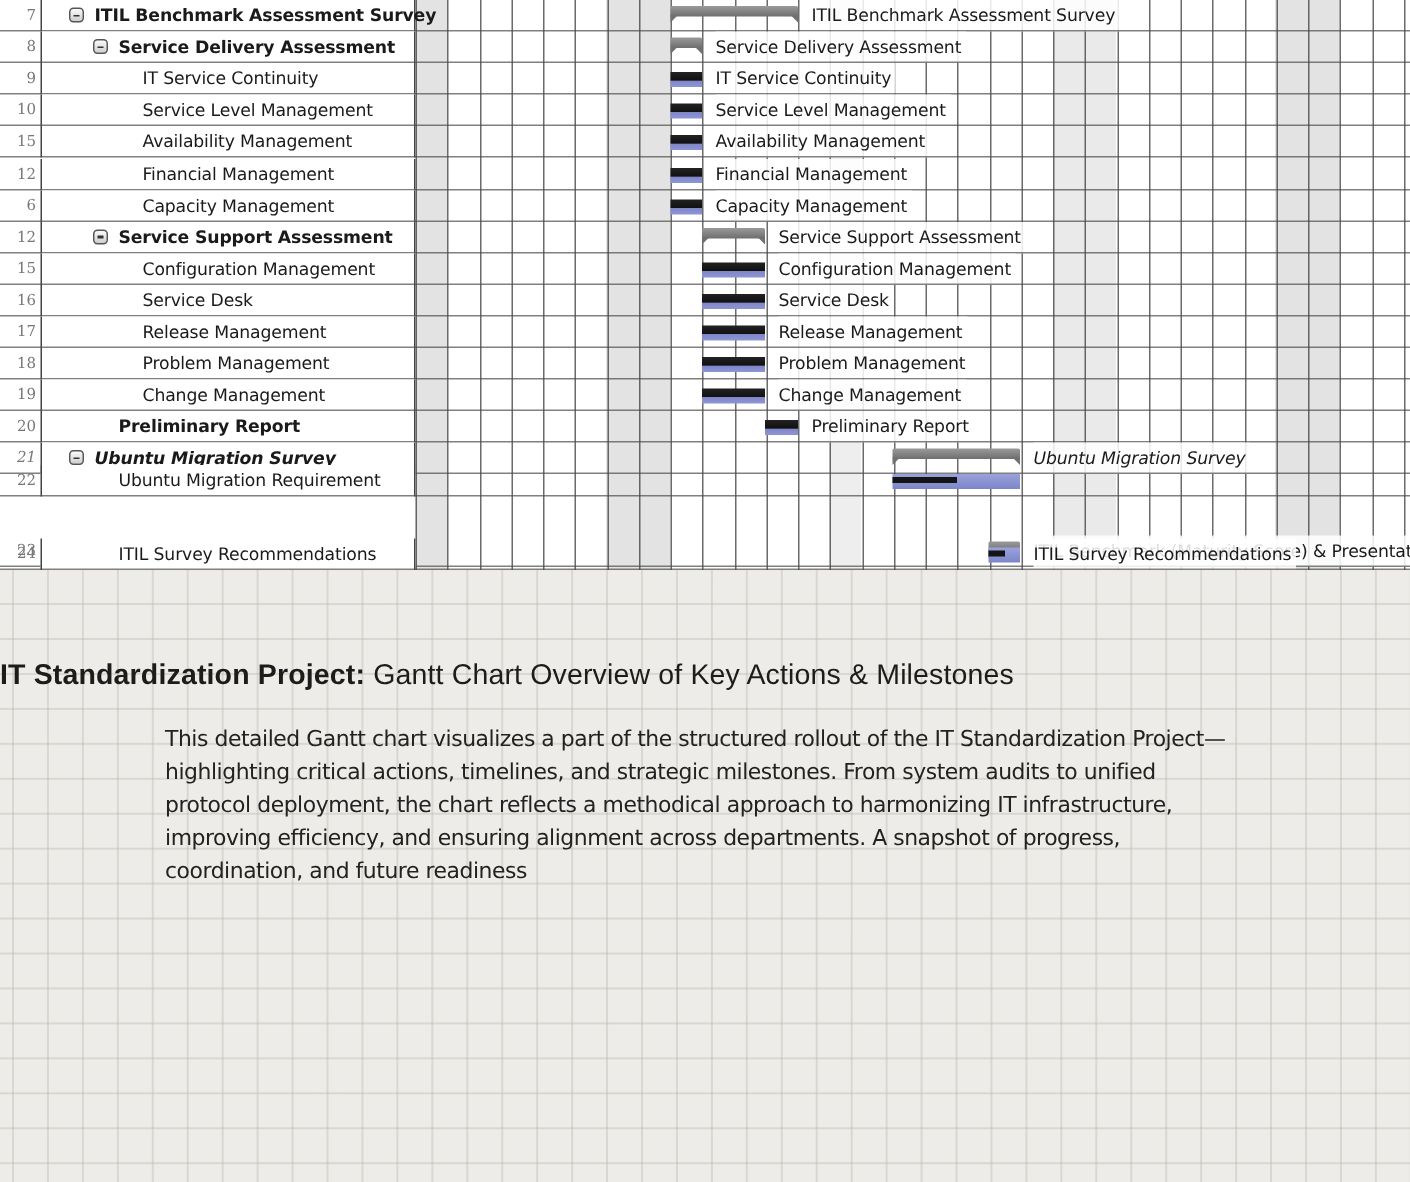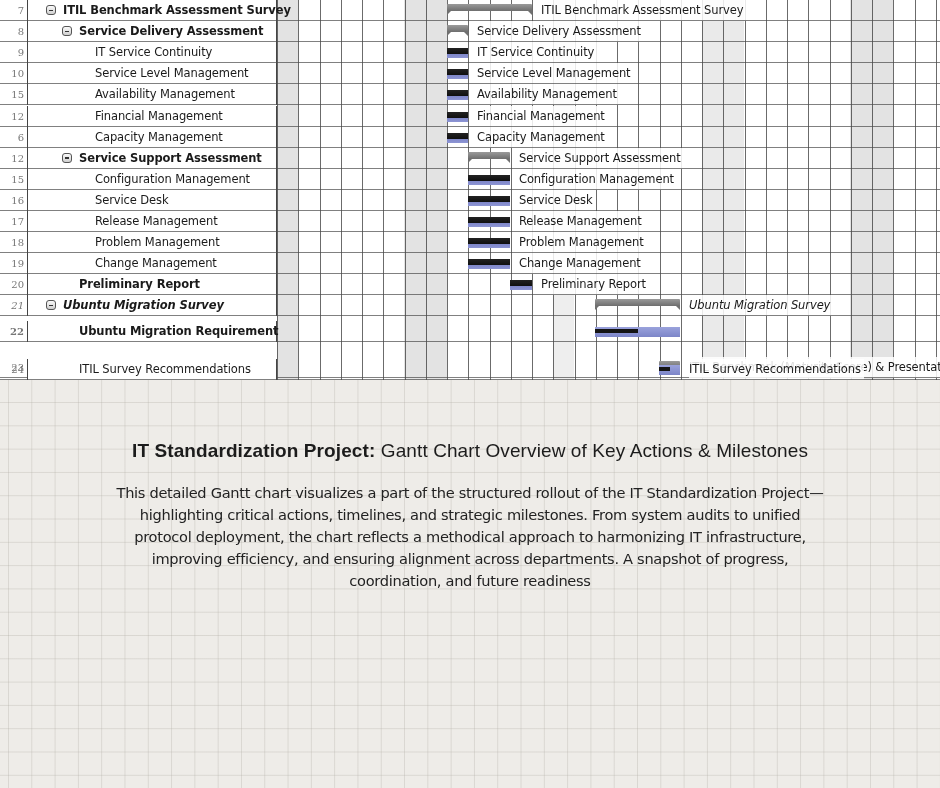--- a/index.html
+++ b/index.html
@@ -56,21 +56,21 @@
     border-top: 5px solid #707070;
   }
   .bar-summary::before { left: 0; border-right: 5px solid transparent; }
   .bar-summary::after { right: 0; border-left: 5px solid transparent; }
   .bar-label {
     position: absolute; top: 0; line-height: 21px; font-size: 11.5px; color: #1a1a1a;
     font-family: "DejaVu Sans", sans-serif; white-space: nowrap; letter-spacing: -0.1px;
     background: rgba(255,255,255,0.85); padding-right: 3px;
   }
   #caption {
-    position: absolute; left: 0; top: 440px; width: 940px; text-align: center;
+    position: absolute; left: 0; top: 440px; width: 940px; 
   }
   #caption-title {
     font-family: "Liberation Sans", sans-serif; font-size: 19px; color: #1c1c1c;
     margin: 0; letter-spacing: 0.1px;
   }
   #caption-title .strong { font-weight: bold; }
   #caption-body {
     width: 720px; margin: 20px auto 0; font-family: "DejaVu Sans", sans-serif;
     font-size: 14.6px; line-height: 22px; color: #222; letter-spacing: -0.3px;
   }
@@ -252,21 +252,21 @@
       <div class="row" style="top: 295.4px; font-style: italic;">
         <div class="rownum">21</div>
         <div class="namecell">
           <span class="toggle" style="left: 18px;"></span>
           <span class="name bold" style="left: 35px;">Ubuntu Migration Survey</span>
         </div>
         <div class="bar-summary" style="left: 595px; width: 85px;"></div>
         <span class="bar-label" style="left: 689px;">Ubuntu Migration Survey</span>
         <div class="hline" style="top: 20.1px;"></div>
       </div>
-      <div class="row" style="top: 321px; font-weight: bold;">
+      <div class="row" style="top: 310px;">
         <div class="rownum">22</div>
         <div class="namecell">
           <span class="name" style="left: 51px;">Ubuntu Migration Requirement</span>
         </div>
         <div class="bar-task light" style="left: 595px; width: 85px;">
           <div class="bar-progress" style="width: 43px;"></div>
         </div>
         <div class="hline" style="top: 20.1px;"></div>
       </div>
       <div class="row" style="top: 357px; padding-left: 22px;">

